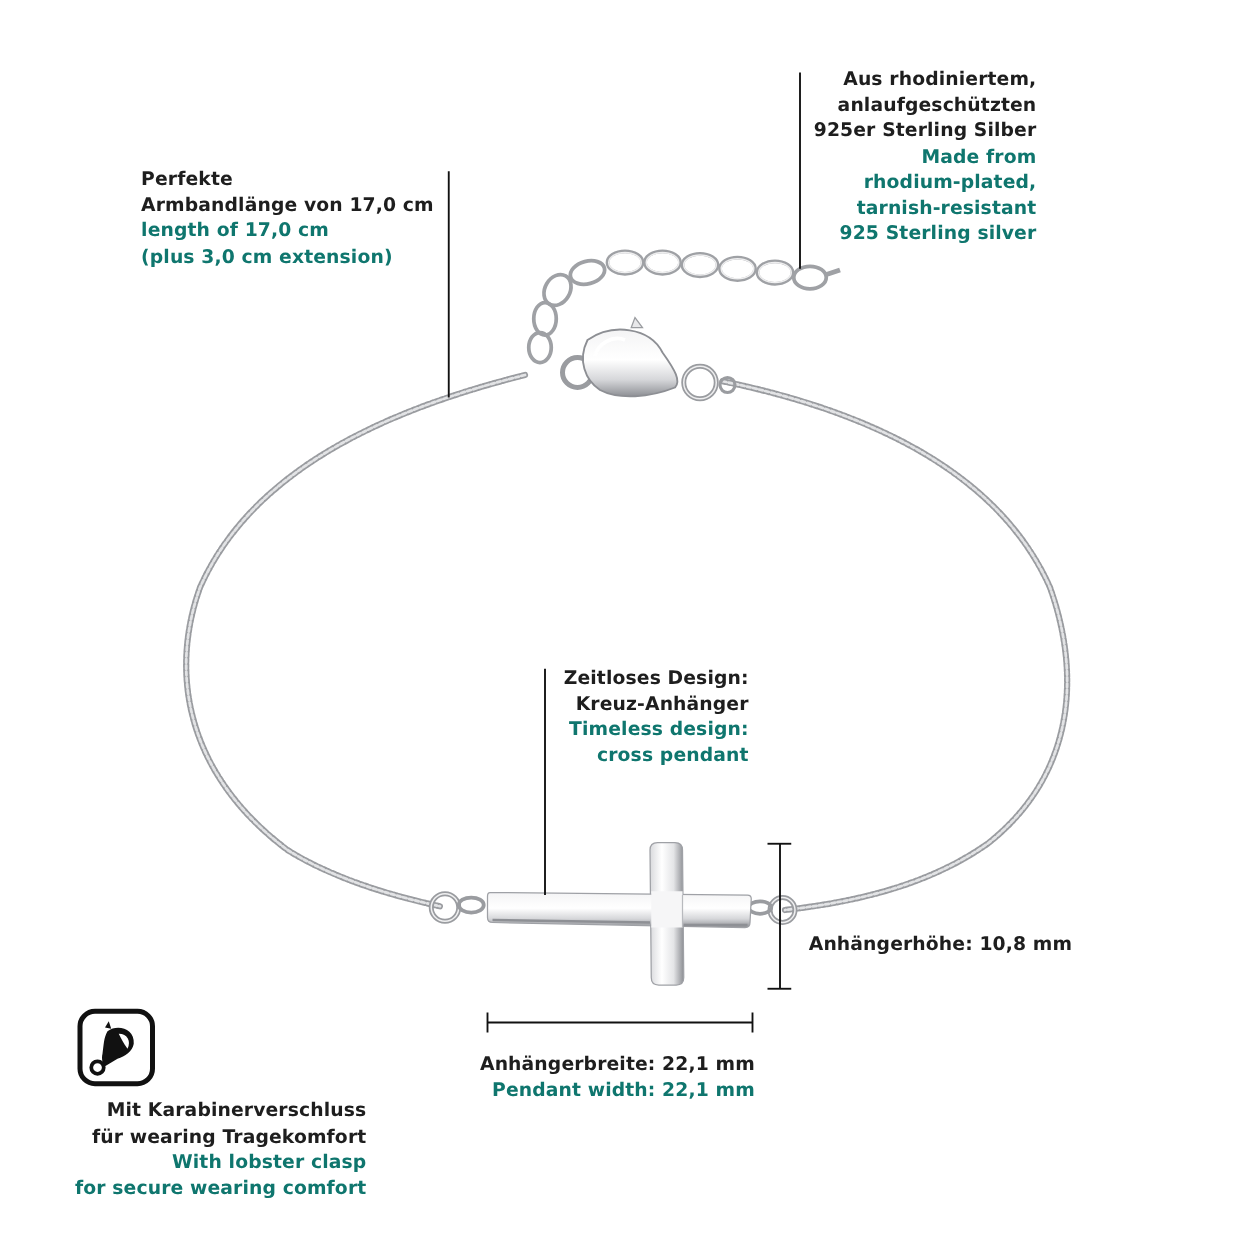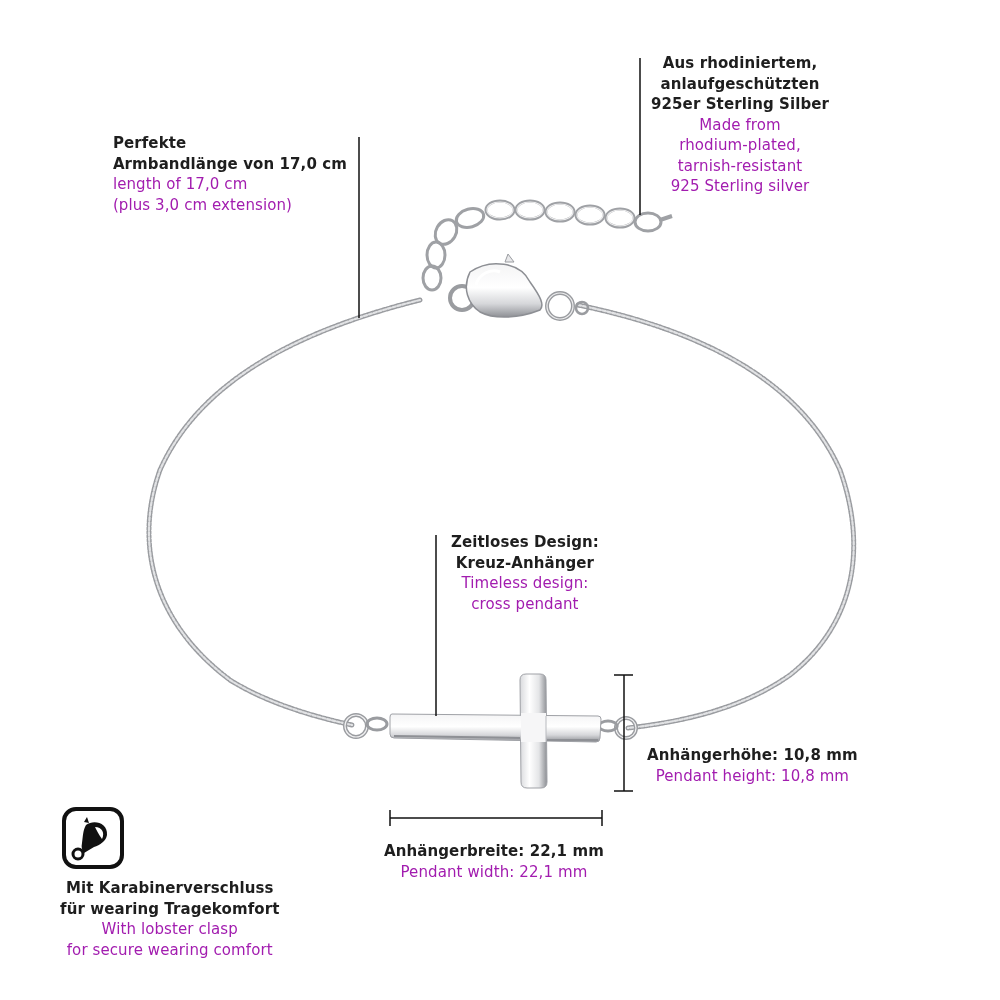--- a/index.html
+++ b/index.html
@@ -26,26 +26,26 @@
       line-height: 20.5px;
       letter-spacing: 0.1px;
       white-space: nowrap;
     }
     .txt .de {
       color: #1e1e1e;
       font-weight: bold;
       display: block;
     }
     .txt .en {
-      color: #a21caf;
-      font-weight: normal;
+      color: #0f766e;
+      font-weight: bold;
       display: block;
     }
     .right { }
-    .left { text-align: center; }
+    .left { text-align: right; }
 
     #note-length { right: 653px; top: 133px; }
     #note-material { left: 651px; top: 53px; }
     #note-design { left: 451px; top: 532px; }
     #note-height { left: 647px; top: 745px; }
     #note-width { left: 384px; top: 841px; }
     #note-clasp { left: 60px; top: 878px; }
     .clasp-icon {
       position: absolute;
       left: 62px;
@@ -175,21 +175,20 @@
 
 <div class="txt left" id="note-design">
   <span class="de">Zeitloses Design:</span>
   <span class="de">Kreuz-Anhänger</span>
   <span class="en">Timeless design:</span>
   <span class="en">cross pendant</span>
 </div>
 
 <div class="txt left" id="note-height">
   <span class="de">Anhängerhöhe: 10,8 mm</span>
-  <span class="en">Pendant height: 10,8 mm</span>
 </div>
 
 <div class="txt left" id="note-width">
   <span class="de">Anhängerbreite: 22,1 mm</span>
   <span class="en">Pendant width: 22,1 mm</span>
 </div>
 
 <div class="clasp-icon">
   <svg width="54" height="54" viewBox="0 0 54 54">
     <path d="M 20 14 C 28 8, 42 12, 41 24 C 40 30, 34 34, 28 36 L 18 42 C 16 40, 15 36, 16 32 C 17 25, 17 19, 20 14 Z" fill="#111"></path>

